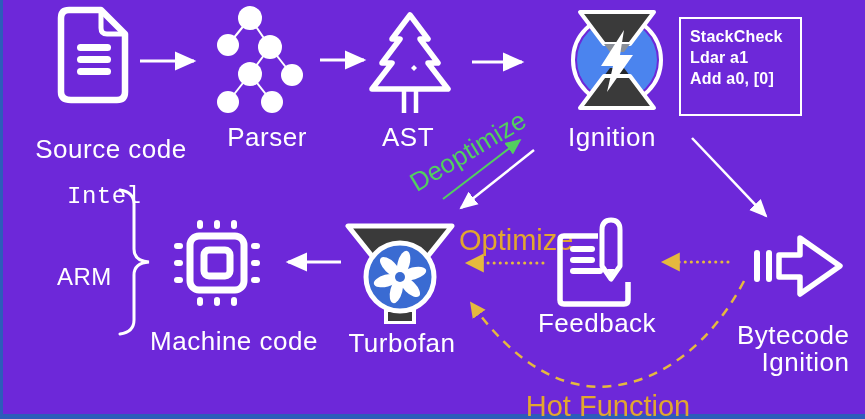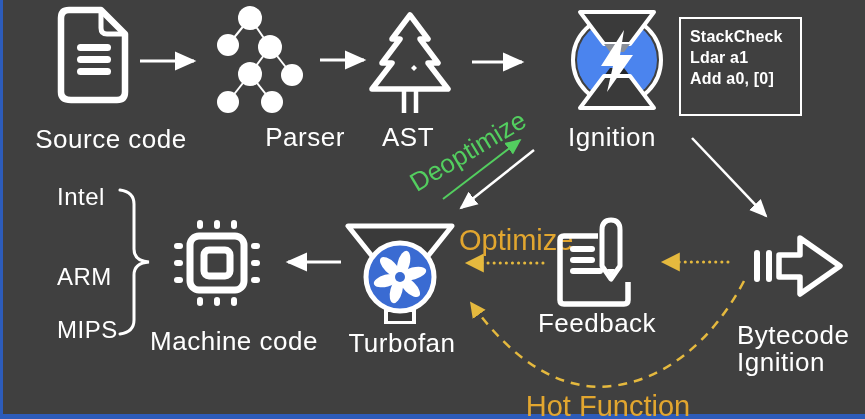--- a/index.html
+++ b/index.html
@@ -1,31 +1,31 @@
 <!DOCTYPE html>
 <html><head>
 <meta charset="utf-8">
 <style>
   * { margin: 0; padding: 0; box-sizing: border-box; }
   html,body { width:865px; height:419px; }
   body { font-family: "Liberation Sans", "DejaVu Sans", sans-serif; }
   #canvas {
     position: relative; width: 865px; height: 419px;
-    background: #404040; overflow: hidden;
+    background: #6d28d9; overflow: hidden;
   }
   .edge-left  { position:absolute; left:0; top:0; width:3px; height:419px; background:#2d5cba; }
   .edge-bottom{ position:absolute; left:0; bottom:0; width:865px; height:5px; background:#2d5cba; }
   .icon { position: absolute; }
   .lbl {
     position: absolute; color: #ffffff; font-size: 26px; font-weight: 400;
     letter-spacing: 0.5px; white-space: nowrap;
   }
   .lbl.centered { transform: translateX(-50%); }
   .arch { font-size: 24px; }
-  .two-line { line-height: 27px; }
+  .two-line { line-height: 27px; text-align: right; }
   .flow-green {
     position: absolute; color: #53ce5f; font-size: 26px; white-space: nowrap;
     transform: translateX(-50%) rotate(-31deg);
   }
   .flow-orange { position: absolute; color: #e2a62f; font-size: 29px; white-space: nowrap; }
   .code-box {
     position: absolute; left: 679px; top: 17px; width: 123px; height: 99px;
     border: 2px solid #ffffff; color: #ffffff; font-size: 16px; font-weight: 700;
     line-height: 21px; padding: 7px 0 0 9px; letter-spacing: 0.2px;
   }
@@ -109,32 +109,31 @@
     <path d="M38,66 L64,66 L88,98 L14,98 Z" fill="#3a3a3a" stroke="#ffffff" stroke-width="4" stroke-linejoin="round"></path>
     <path d="M58,20 L35,56 H47 L41,82 L67,45 H54 Z" fill="#ffffff"></path>
   </svg>
 
   <div class="code-box">
     <div>StackCheck</div>
     <div>Ldar a1</div>
     <div>Add a0, [0]</div>
   </div>
 
-  <div class="lbl centered" style="left:111px; top:124px;text-align:center;">Source code</div>
-  <div class="lbl centered" style="left:267px; top:122px;margin-left:38px;">Parser</div>
+  <div class="lbl centered" style="left:111px; top:134px;text-align:center;">Source code</div>
+  <div class="lbl centered" style="left:267px; top:122px;">Parser</div>
   <div class="lbl centered" style="left:408px; top:122px;">AST</div>
   <div class="lbl centered" style="left:612px; top:122px;">Ignition</div>
 
   <div class="flow-green" style="left:468px; top:136px;">Deoptimize</div>
   <div class="flow-orange" style="left:459px; top:224px;">Optimize</div>
   <div class="flow-orange" style="left:608px; top:390px; transform:translateX(-50%);">Hot Function</div>
 
-  <div class="lbl arch" style="left:57px; top:183px;">Intel</div>
+  <div class="lbl arch" style="left:67px; top:183px;font-family:Liberation Mono, monospace;">Intel</div>
   <div class="lbl arch" style="left:57px; top:263px;">ARM</div>
-  <div class="lbl arch" style="left:57px; top:316px;">MIPS</div>
 
   <svg class="icon" style="left:172px; top:218px;" width="90" height="90" viewBox="0 0 90 90">
     <g fill="#ffffff">
       <rect x="25" y="2" width="6" height="9" rx="3"></rect>
         <rect x="42" y="2" width="6" height="9" rx="3"></rect>
         <rect x="59" y="2" width="6" height="9" rx="3"></rect>
       <rect x="25" y="79" width="6" height="9" rx="3"></rect>
         <rect x="42" y="79" width="6" height="9" rx="3"></rect>
         <rect x="59" y="79" width="6" height="9" rx="3"></rect>
       <rect x="2" y="25" width="9" height="6" rx="3"></rect>

